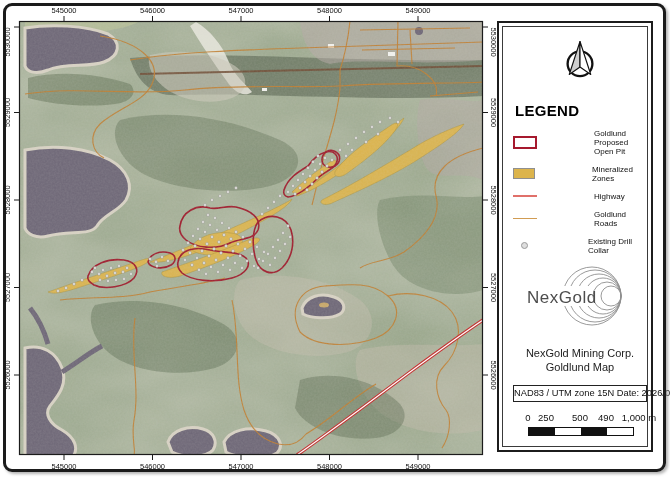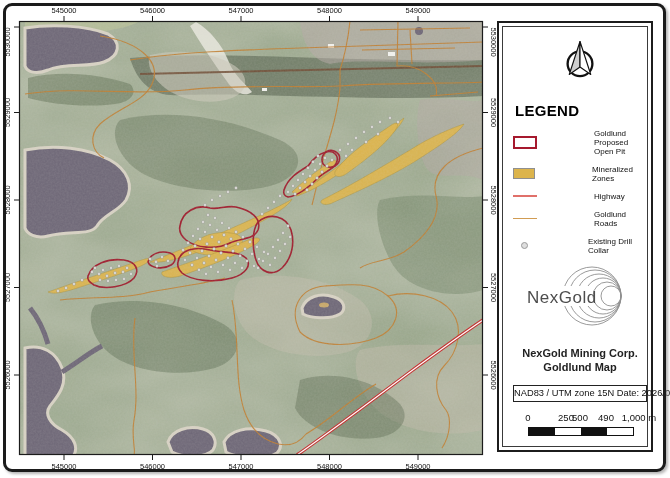--- a/index.html
+++ b/index.html
@@ -28,21 +28,21 @@
   .legend-item{display:flex;align-items:center;margin-bottom:9px;gap:48px;}
   .sw{flex:0 0 auto;margin-right:9px;}
   .sw-pit{width:20px;height:9px;background:#fff;border:2px solid #a6192e;}
   .sw-zone{width:22px;height:11px;background:#dcb44c;border:1px solid #8f8f8f;box-sizing:border-box;}
   .sw-hwy{width:24px;height:0;border-top:2.5px solid #e0706a;}
   .sw-road{width:24px;height:0;border-top:1.5px solid #d19c52;}
   .sw-drill{width:5px;height:5px;border-radius:50%;background:#dedede;border:1px solid #9a9a9a;margin-left:8px;margin-right:12px;}
   .legend-label{font-size:8px;color:#111;}
   .spacer{flex:1 1 auto;}
   .logo-wrap{margin-bottom:14px;}
-  .map-title{font-size:11px;font-weight:bold;text-align:center;line-height:1.3;color:#222;margin-bottom:10px;}
+  .map-title{font-size:11px;font-weight:normal;text-align:center;line-height:1.3;color:#222;margin-bottom:10px;}
   .crs-strip{width:100%;border:1px solid #222;box-sizing:border-box;text-align:center;
     font-size:9.3px;color:#111;padding:2.5px 0;margin-bottom:10px;white-space:nowrap;}
   .scalebar{position:relative;width:140px;height:32px;}
   .scalebar .lab{position:absolute;top:0;transform:translateX(-50%);font-size:9.5px;color:#111;white-space:nowrap;}
   .bar{position:absolute;left:18px;top:15px;width:104px;height:7px;border:1px solid #111;display:flex;}
   .bar div{flex:1 1 25%;}
   .seg-b{background:#111;} .seg-w{background:#fff;}
   .logo-text{font-size:17px;fill:#4d4d4d;letter-spacing:.5px;}
 </style>
 </head>
@@ -380,21 +380,21 @@
 
     <div class="map-title">
       <div>NexGold Mining Corp.</div>
       <div>Goldlund Map</div>
     </div>
 
     <div class="crs-strip">NAD83 / UTM zone 15N Date: 2026/01/26</div>
 
     <div class="scalebar">
       <span class="lab" style="left:18px">0</span>
-      <span class="lab" style="left:56px">250</span>
+      <span class="lab" style="left:36px">250</span>
       <span class="lab" style="left:70px">500</span>
       <span class="lab" style="left:96px">490</span>
       <span class="lab" style="left:129px">1,000 m</span>
       <div class="bar">
         <div class="seg-b"></div>
           <div class="seg-w"></div>
           <div class="seg-b"></div>
           <div class="seg-w"></div>
       </div>
     </div>

